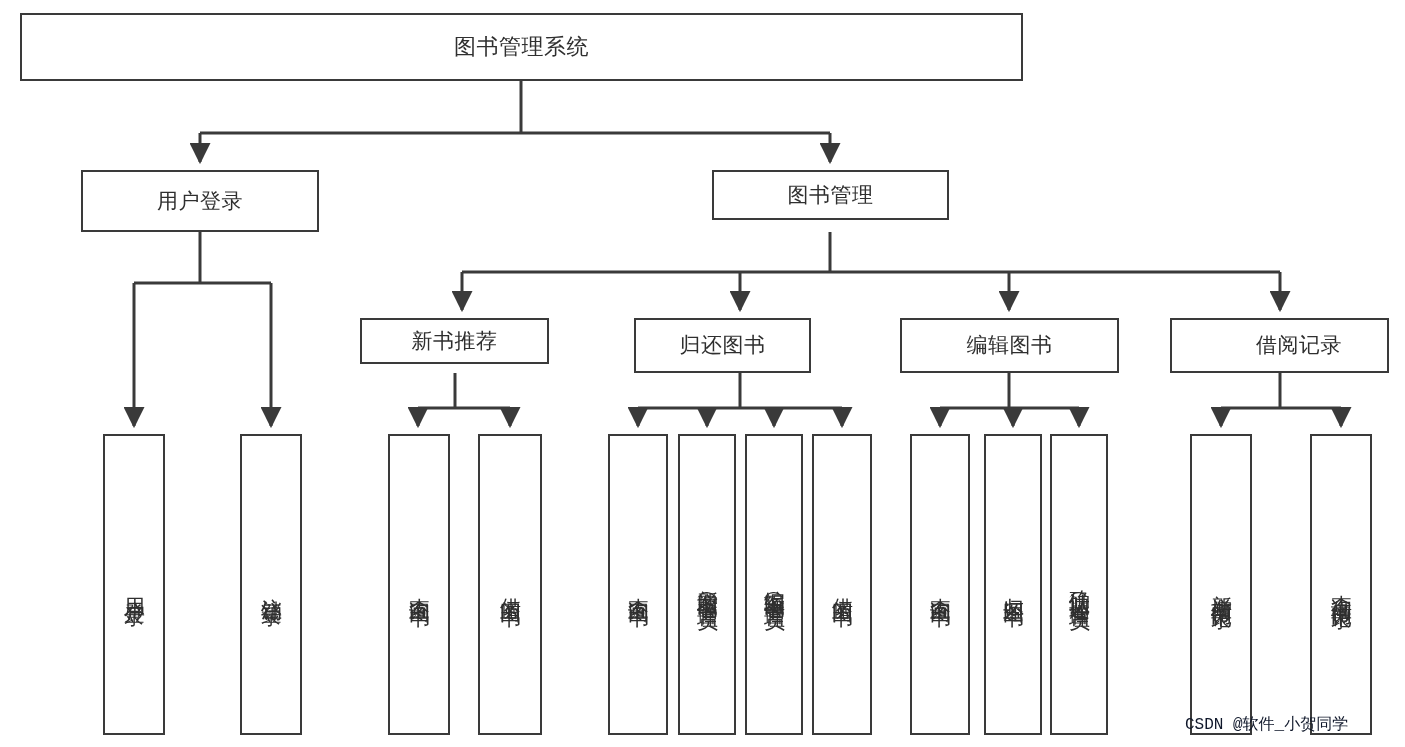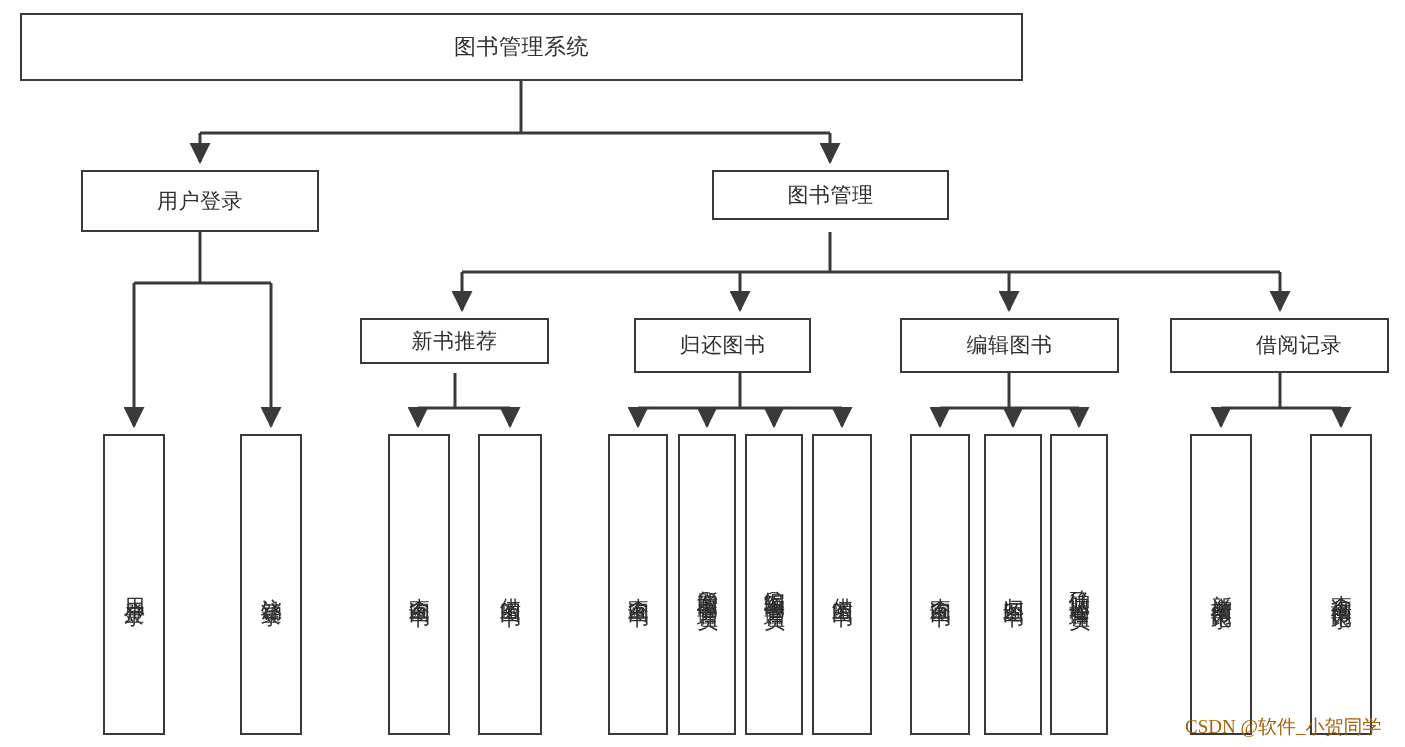--- a/index.html
+++ b/index.html
@@ -61,25 +61,25 @@
     writing-mode: vertical-rl;
     text-orientation: upright;
     letter-spacing: 3px;
     line-height: 1.0;
     white-space: nowrap;
   }
   .watermark {
     position: absolute;
     left: 1185px;
     top: 714px;
-    font-size: 19px;
-    color: #a16207;
+    font-size: 16px;
+    color: #0f172a;
     white-space: nowrap;
     z-index: 5;
-    font-family: Liberation Serif, serif;
+    font-family: Liberation Mono, monospace;
   }
 </style>
 </head>
 <body>
 
 <div id="canvas">
 
   <svg id="edges" viewBox="0 0 1405 747" width="1405" height="747" xmlns="http://www.w3.org/2000/svg">
     <defs>
       <marker id="arr" viewBox="0 0 10 10" refX="9" refY="5" markerWidth="7" markerHeight="7" orient="auto-start-reverse">

